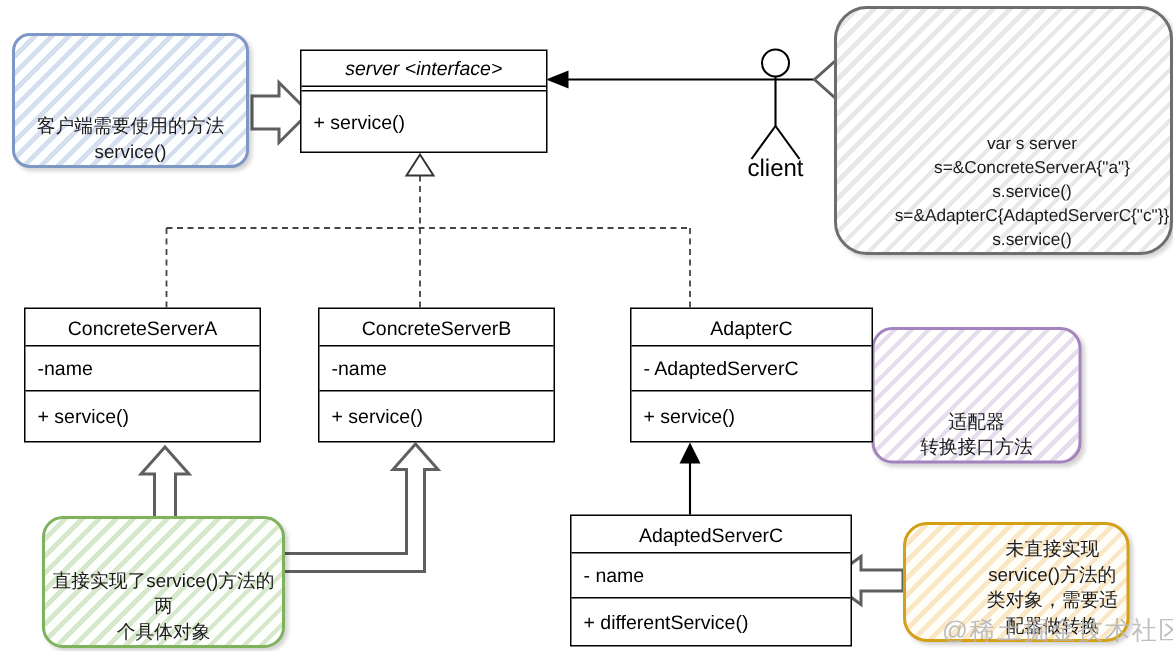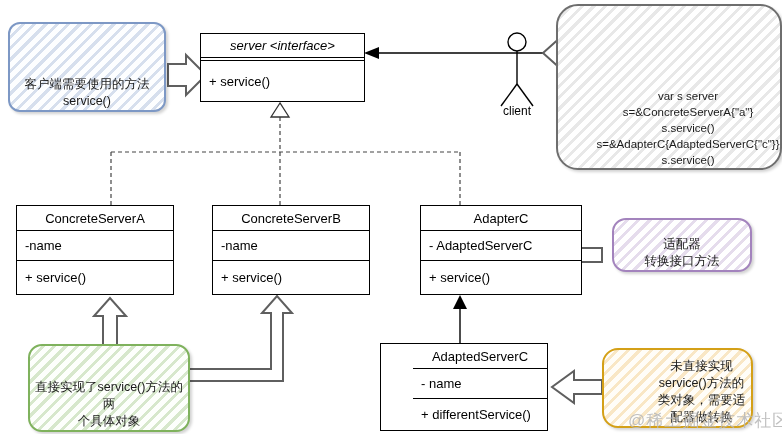--- a/index.html
+++ b/index.html
@@ -50,21 +50,21 @@
   }
   .note-orange {
     border:2.5px solid #d4a017; border-radius:16px;
     background:repeating-linear-gradient(135deg, rgba(235,180,80,0.30) 0 3px, rgba(255,255,255,0) 3px 8px), #fffdf8;
     padding-left:48px;
   }
   .note .ln { font-size:12.5px; line-height:17px; }
   .code-line { font-size:11.5px; line-height:16px; white-space:nowrap; }
 
   .actor-label {
-    position:absolute; z-index:2; font-size:12px; color:#000; text-align:center;
+    position:absolute; z-index:2; font-size:16px; color:#000; text-align:center;
   }
   .watermark {
     position:absolute; z-index:3; font-size:17px; color:#b9b9b9; opacity:0.9;
     letter-spacing:1px; white-space:nowrap;
   }
 </style>
 </head>
 <body>
 
 <div class="canvas">
@@ -109,21 +109,21 @@
   </div>
 
   <div class="note note-gray" style="left:556px; top:4px; width:226px; height:166px;padding-left:38px;">
     <div class="code-line">var s server</div>
     <div class="code-line">s=&amp;ConcreteServerA{"a"}</div>
     <div class="code-line">s.service()</div>
     <div class="code-line">s=&amp;AdapterC{AdaptedServerC{"c"}}</div>
     <div class="code-line">s.service()</div>
   </div>
 
-  <div class="note note-purple" style="left:612px; top:218px; width:140px; height:54px;">
+  <div class="note note-purple" style="left:581px; top:218px; width:140px; height:91px;">
     <div class="ln">适配器</div>
     <div class="ln">转换接口方法</div>
   </div>
 
   <div class="note note-green" style="left:28px; top:344px; width:162px; height:88px;">
     <div class="ln">直接实现了service()方法的两</div>
     <div class="ln">个具体对象</div>
   </div>
 
   <div class="note note-orange" style="left:602px; top:348px; width:151px; height:80px;">
@@ -148,21 +148,21 @@
     <div class="row" style="height:30px;">-name</div>
     <div class="row">+ service()</div>
   </div>
 
   <div class="uml" style="left:380px; top:205px; width:162px; height:90px;margin-left:40px;">
     <div class="title" style="height:25px;">AdapterC</div>
     <div class="row" style="height:30px;">- AdaptedServerC</div>
     <div class="row">+ service()</div>
   </div>
 
-  <div class="uml" style="left:380px; top:343px; width:168px; height:88px;padding-left:32px;">
+  <div class="uml" style="left:380px; top:343px; width:188px; height:88px;">
     <div class="title" style="height:25px;">AdaptedServerC</div>
     <div class="row" style="height:30px;">- name</div>
     <div class="row">+ differentService()</div>
   </div>
 
   <div class="actor-label" style="left:492px; top:104px; width:50px;">client</div>
 
   <div class="watermark" style="left:628px; top:409px;">@稀土掘金技术社区</div>
 
 </div>

